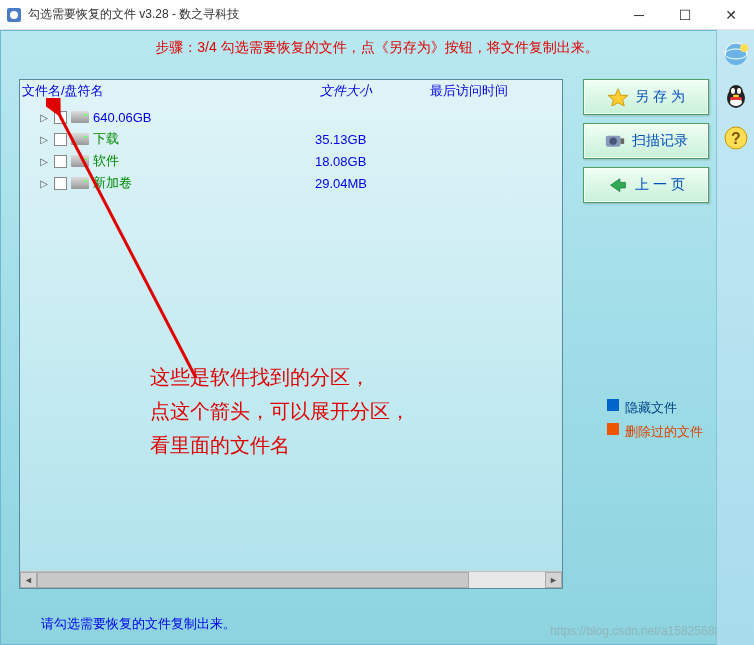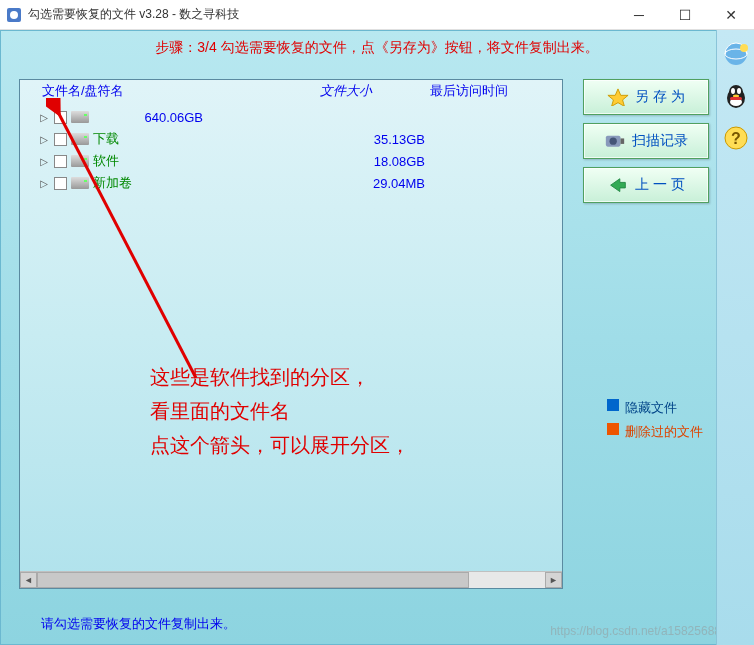--- a/index.html
+++ b/index.html
@@ -11,32 +11,32 @@
 .titlebar-btns { display: flex; }
 .titlebar-btn { width: 46px; height: 30px; display: flex; align-items: center; justify-content: center; font-size: 14px; color: #333; }
 
 .clientarea { position: absolute; top: 30px; left: 0; right: 0; bottom: 0; background: linear-gradient(to bottom, #b8e8f0, #a0dde8 50%, #8dd4e0); border: 1px solid #6bb8d0; }
 
 .instruction-top { text-align: center; color: #e00000; font-size: 14px; padding: 8px 0; }
 
 .main-panel { position: absolute; top: 48px; left: 18px; width: 544px; height: 510px; background: linear-gradient(to bottom, #e0f4f8, #c8ecf2 50%, #b0e2ec); border: 1px solid #5a8aa0; }
 
 .table-header { display: flex; height: 22px; align-items: center; border-bottom: 1px solid transparent; font-size: 13px; color: #0000ee; }
-.col-name { width: 300px; padding-left: 22px; }
+.col-name { width: 300px; padding-left: 2px; }
 .col-size { width: 110px; font-style: italic; }
 .col-time { flex: 1; }
 
 .tree-area { padding: 4px 0; }
 .tree-row { display: flex; align-items: center; height: 22px; font-size: 13px; }
 .tree-row .expand { width: 12px; text-align: center; color: #555; margin-left: 18px; font-size: 10px; }
 .tree-row .chk { width: 13px; height: 13px; background: #fff; border: 1px solid #888; margin: 0 4px; }
 .tree-row .drive-icon { width: 18px; height: 12px; background: linear-gradient(#ddd,#999); border-radius: 1px; margin-right: 4px; position: relative; }
 .tree-row .drive-icon::after { content: ""; position: absolute; right: 2px; top: 3px; width: 3px; height: 2px; background: #6f6; }
 .tree-row .name { color: #008800; width: 222px; }
-.tree-row .size { color: #0000ee; width: 110px; text-align: right; }
+.tree-row .size { color: #0000ee; width: 110px; }
 
 .annot-arrow { position: absolute; top: 18px; left: 26px; pointer-events: none; }
 .annot-text { position: absolute; top: 280px; left: 130px; width: 380px; }
 .annot-text div { color: #e00000; font-size: 20px; line-height: 34px; }
 
 .hscroll { position: absolute; bottom: 0; left: 0; right: 0; height: 17px; background: #e8e8e8; border-top: 1px solid #c0c0c0; display: flex; }
 .hscroll .arrow { width: 17px; height: 16px; background: #d4d4d4; border: 1px solid #aaa; display: flex; align-items: center; justify-content: center; font-size: 9px; color: #555; }
 .hscroll .track { flex: 1; position: relative; }
 .hscroll .thumb { position: absolute; left: 0; top: 0; bottom: 0; width: 85%; background: #c8c8c8; border: 1px solid #aaa; }
 
@@ -119,22 +119,22 @@
       <defs>
           <marker id="ah" markerWidth="12" markerHeight="12" refX="2" refY="6" orient="auto">
         <path d="M12,0 L0,6 L12,12 L8,6 z" fill="#e00000"></path>
       </marker>
         </defs>
       <line x1="150" y1="280" x2="12" y2="14" stroke="#e00000" stroke-width="3" marker-end="url(#ah)"></line>
     </svg>
 
     <div class="annot-text">
       <div>这些是软件找到的分区，</div>
+      <div>点这个箭头，可以展开分区，</div>
       <div>看里面的文件名</div>
-      <div>点这个箭头，可以展开分区，</div>
     </div>
 
     <div class="hscroll">
       <div class="arrow">◄</div>
       <div class="track">
           <div class="thumb"></div>
         </div>
       <div class="arrow">►</div>
     </div>
   </div>

